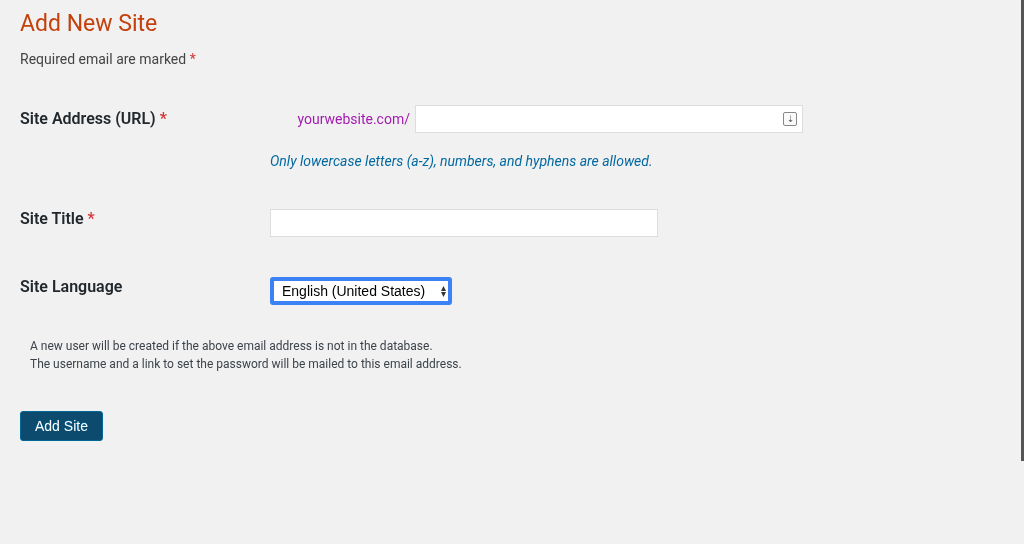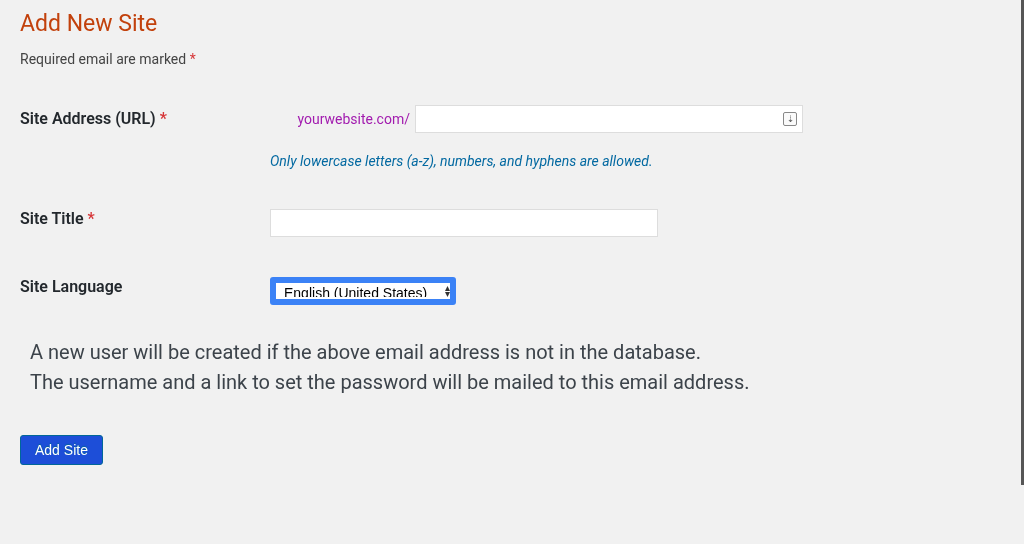--- a/index.html
+++ b/index.html
@@ -97,21 +97,21 @@
     .description {
       font-style: italic;
       color: #0369a1;
       margin-top: 20px;
       font-size: 14px;
     }
     select {
       height: 28px;
       font-size: 14px;
       padding: 2px 22px 2px 8px;
-      border: 6px solid #3b82f6;
+      border: 4px solid #3b82f6;
       background: #fff;
       border-radius: 3px;
       -webkit-appearance: none;
       appearance: none;
       position: relative;
     }
     .select-wrap {
       position: relative;
       display: inline-block;
     }
@@ -121,28 +121,28 @@
       top: 50%;
       transform: translateY(-50%);
       pointer-events: none;
       font-size: 10px;
       line-height: 6px;
       color: #333;
     }
     .note-block {
       margin-top: 20px;
       padding-left: 10px;
-      font-size: 20px;
+      font-size: 12px;
       color: #3c434a;
       line-height: 1.5;
     }
     .button-primary {
       display: inline-block;
       margin-top: 38px;
-      background: #1d4ed8;
+      background: #0c4a6e;
       border: 1px solid #006799;
       color: #fff;
       font-size: 14px;
       padding: 6px 14px;
       border-radius: 3px;
       cursor: pointer;
       text-shadow: 0 -1px 1px #006799;
     }
   </style>
 </head>

